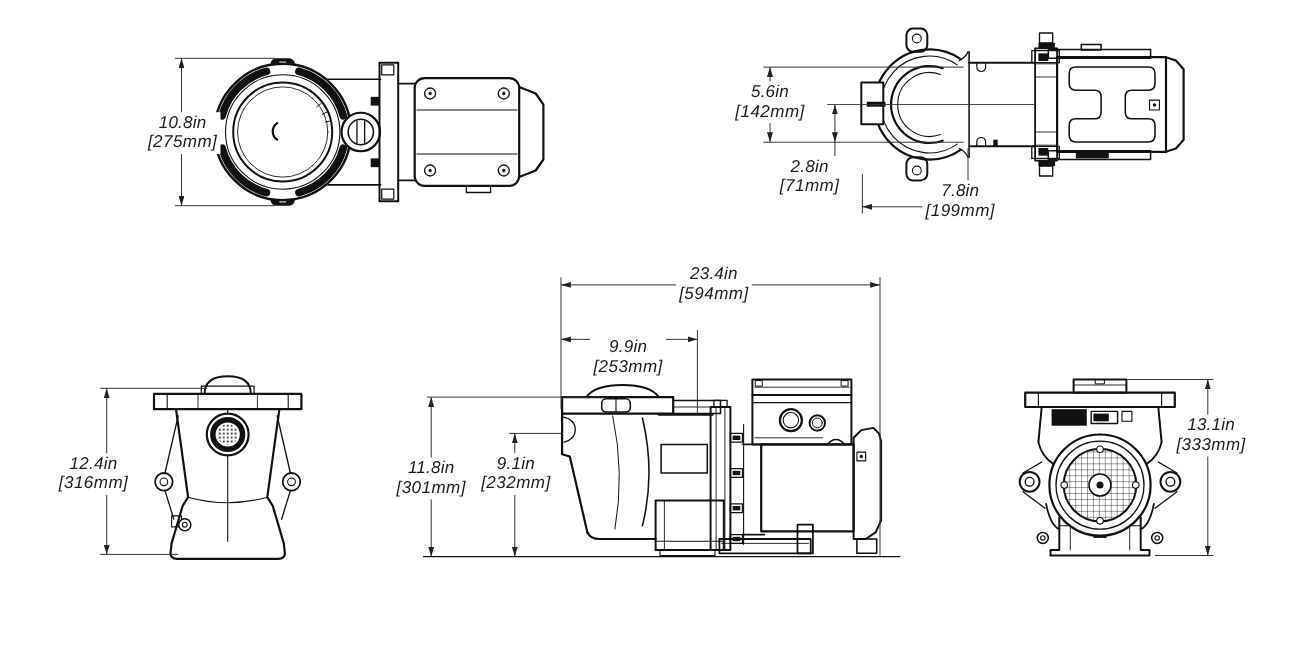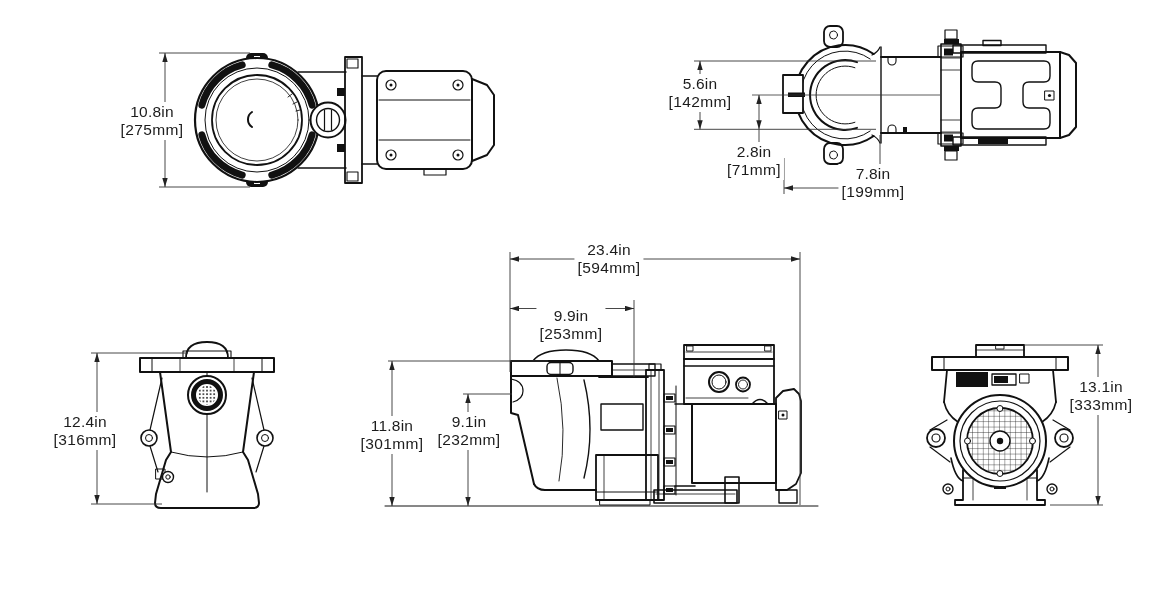--- a/index.html
+++ b/index.html
@@ -1,21 +1,21 @@
 <!DOCTYPE html>
 <html><head>
 <meta charset="utf-8">
 <style>
   html,body{margin:0;padding:0;background:#fff;}
   #canvas{position:relative;width:1176px;height:597px;background:#fff;overflow:hidden;
           font-family:"Liberation Sans",sans-serif;}
   #drawing{position:absolute;left:0;top:0;}
   .dim-label{position:absolute;transform:translate(-50%,-50%);text-align:center;
              background:#fff;padding:1px 3px;color:#1c1c1c;font-size:15.5px;
-             line-height:18px;letter-spacing:.2px;white-space:nowrap;z-index:2;}
+             line-height:18px;letter-spacing:.2px;white-space:nowrap;z-index:2;font-style:italic;}
   .dim-label .mm{letter-spacing:.4px;}
 </style>
 </head>
 <body>
 
 <div id="canvas">
 
 <svg id="drawing" width="1176" height="597" viewBox="0 0 1176 597">
   <defs>
     <marker id="ar" viewBox="0 0 10 6" refX="10" refY="3" markerWidth="9" markerHeight="5.4" markerUnits="userSpaceOnUse" orient="auto-start-reverse">
@@ -294,41 +294,41 @@
     <line x1="510" y1="308.5" x2="634" y2="308.5" marker-start="url(#ar)" marker-end="url(#ar)"></line>
     <line x1="392" y1="361" x2="392" y2="506" marker-start="url(#ar)" marker-end="url(#ar)"></line>
     <line x1="468" y1="394" x2="468" y2="506" marker-start="url(#ar)" marker-end="url(#ar)"></line>
 
     <line x1="1024" y1="345" x2="1103" y2="345"></line>
     <line x1="1050" y1="505" x2="1103" y2="505"></line>
     <line x1="1098" y1="345" x2="1098" y2="505" marker-start="url(#ar)" marker-end="url(#ar)"></line>
   </g>
 </svg>
 
-<div class="dim-label" style="left:152px;top:121px">
+<div class="dim-label" style="left:166px;top:121px">
   <div>10.8in</div>
   <div class="mm">[275mm]</div>
 </div>
 <div class="dim-label" style="left:700px;top:93px">
   <div>5.6in</div>
   <div class="mm">[142mm]</div>
 </div>
-<div class="dim-label" style="left:754px;top:161px">
+<div class="dim-label" style="left:736px;top:161px">
   <div>2.8in</div>
   <div class="mm">[71mm]</div>
 </div>
 <div class="dim-label" style="left:873px;top:183px">
   <div>7.8in</div>
   <div class="mm">[199mm]</div>
 </div>
 <div class="dim-label" style="left:85px;top:431px">
   <div>12.4in</div>
   <div class="mm">[316mm]</div>
 </div>
-<div class="dim-label" style="left:609px;top:259px">
+<div class="dim-label" style="left:649px;top:259px">
   <div>23.4in</div>
   <div class="mm">[594mm]</div>
 </div>
 <div class="dim-label" style="left:571px;top:325px">
   <div>9.9in</div>
   <div class="mm">[253mm]</div>
 </div>
 <div class="dim-label" style="left:392px;top:435px">
   <div>11.8in</div>
   <div class="mm">[301mm]</div>

